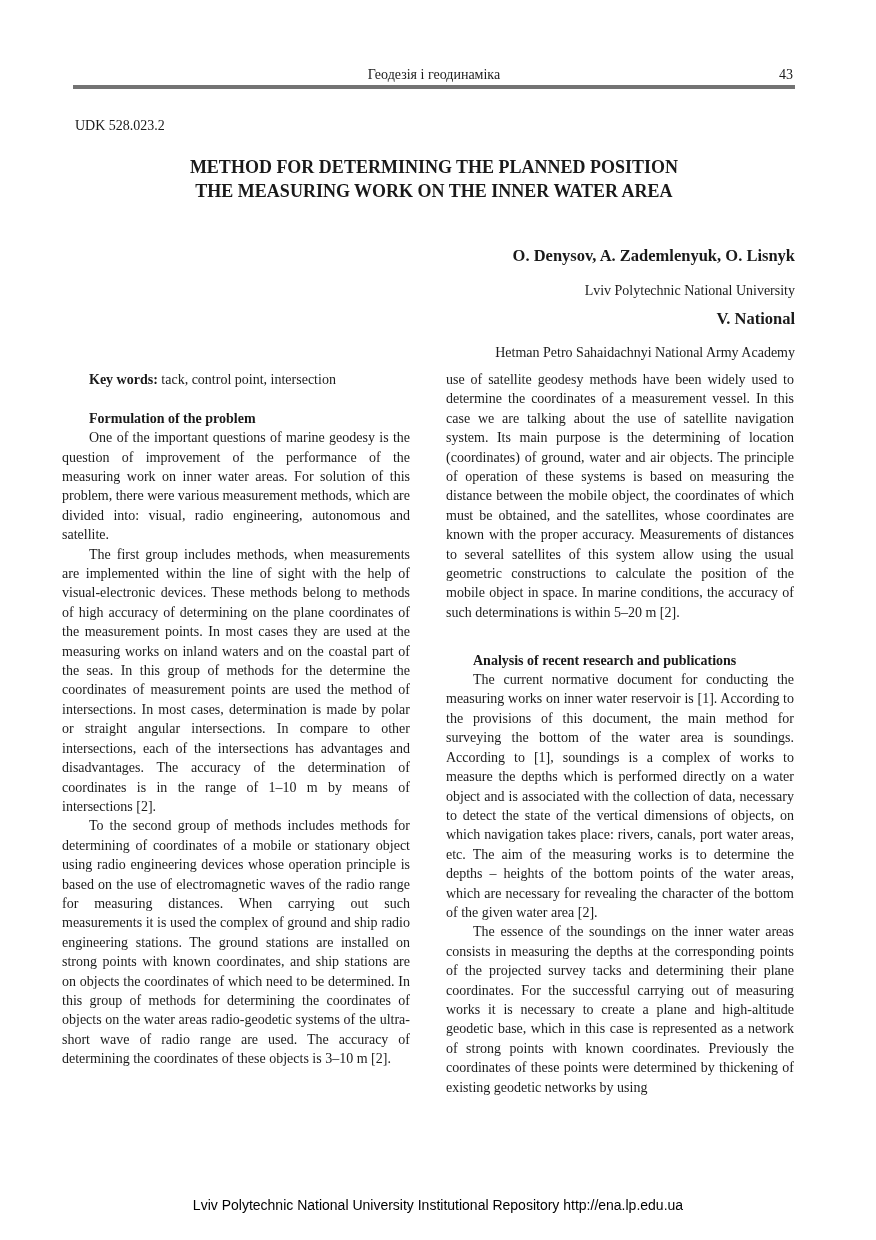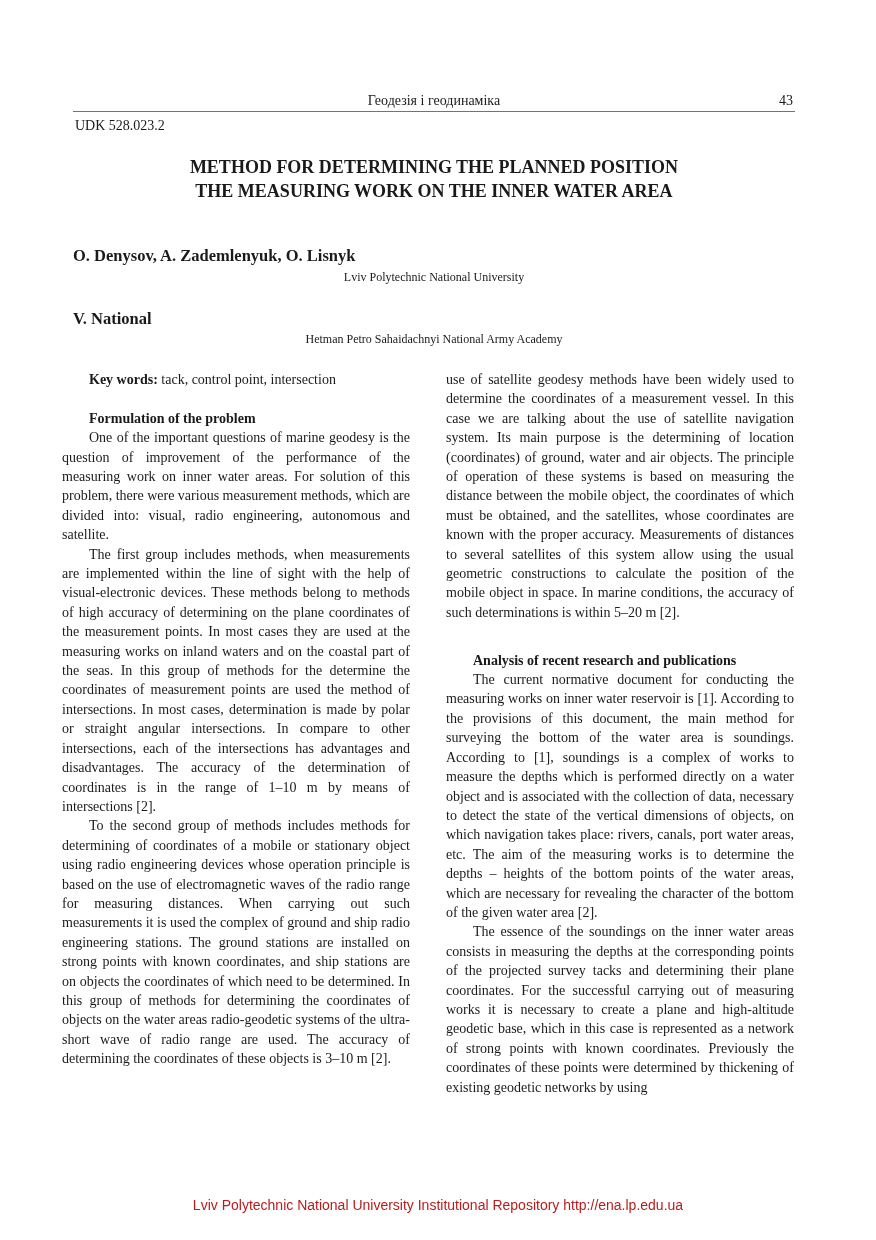--- a/index.html
+++ b/index.html
@@ -1,36 +1,36 @@
 <!DOCTYPE html>
 <html><head>
 <meta charset="utf-8">
 <style>
   html, body { margin: 0; padding: 0; background: #ffffff; }
   body { width: 876px; height: 1240px; position: relative; overflow: hidden;
          font-family: "Liberation Serif", "DejaVu Serif", serif; color: #1a1a1a; }
-  .running-header { position: absolute; left: 73px; top: 93px; width: 722px; height: 18px;
-                    border-bottom: 1px solid #737373; font-size: 14px; }
+  .running-header { position: absolute; left: 73px; top: 67px; width: 722px; height: 18px;
+                    border-bottom: 4px solid #737373; font-size: 14px; }
   .running-header .journal { position: absolute; left: 0; right: 0; text-align: center; top: 0; }
   .running-header .pageno { position: absolute; right: 2px; top: 0; }
   .udk { position: absolute; left: 75px; top: 118px; font-size: 14px; }
   .title { position: absolute; left: 73px; width: 722px; top: 156px; text-align: center;
            font-weight: bold; font-size: 18px; line-height: 23.5px; }
-  .authors { position: absolute; left: 73px; width: 722px; text-align: left; font-weight: bold; font-size: 16.5px; }
-  .affil { position: absolute; left: 73px; width: 722px; text-align: center; font-size: 12px; }
+  .authors { position: absolute; left: 73px; width: 722px; text-align: right; font-weight: bold; font-size: 16.5px; }
+  .affil { position: absolute; left: 73px; width: 722px; text-align: right; font-size: 14px; margin-top: 13px; }
   .col { position: absolute; top: 370px; width: 348px; font-size: 14px; line-height: 19.4px; }
   .col.left { left: 62px; }
   .col.right { left: 446px; }
   .col p { margin: 0; text-align: justify; }
   .col p.indent { text-indent: 27px; }
   .col .kw { padding-left: 27px; }
   .col h3 { margin: 0; font-size: 14px; font-weight: bold; padding-left: 27px; line-height: 19.4px; }
   .gap { height: 19.4px; }
   .footer { position: absolute; left: 0; width: 876px; top: 1197px; text-align: center;
-            font-family: "Liberation Sans", "DejaVu Sans", sans-serif; font-size: 14px; color: #b91c1c; }
+            font-family: "Liberation Sans", "DejaVu Sans", sans-serif; font-size: 14px; color: #000000; }
 </style>
 </head>
 <body>
 
 <div class="running-header">
   <span class="journal">Геодезія і геодинаміка</span>
   <span class="pageno">43</span>
 </div>
 
 <div class="udk">UDK 528.023.2</div>

